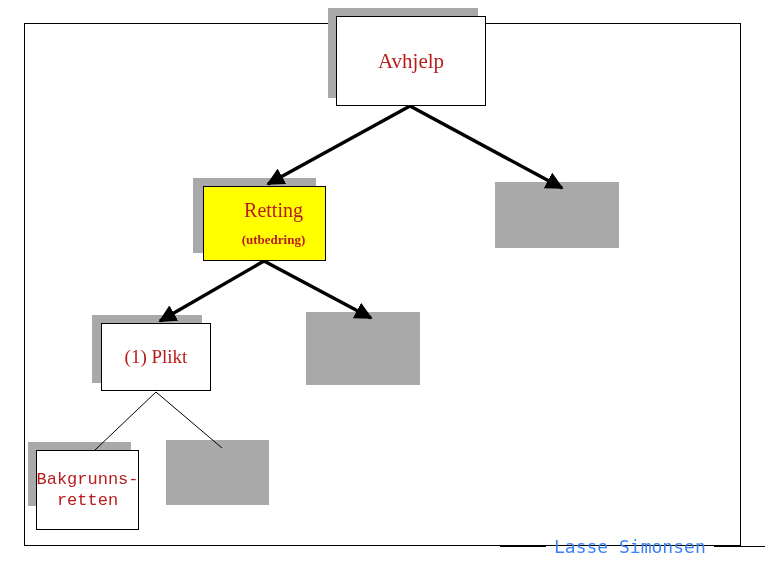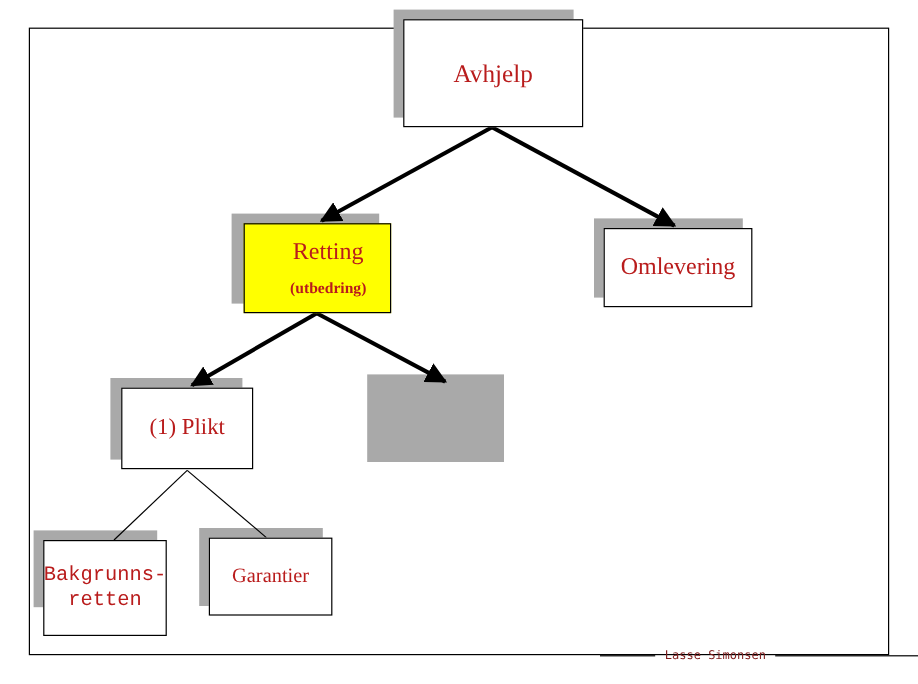--- a/index.html
+++ b/index.html
@@ -118,22 +118,22 @@
     align-items: center;
   }
   .footer .rule {
     flex: 1 1 auto;
     height: 1px;
     background: #000000;
   }
   .footer .rule-left  { max-width: 46px; }
   .footer .sig {
     font-family: "DejaVu Sans Mono", monospace;
-    font-size: 10px;
-    color: #7f1d1d;
+    font-size: 18px;
+    color: #3b82f6;
     padding: 0 8px;
     white-space: nowrap;
   }
 </style>
 </head>
 <body>
 
 <div id="canvas">
 
   <div class="frame"></div>
@@ -168,37 +168,31 @@
 
   <div class="node" id="node-avhjelp">
     <span class="lbl-main">Avhjelp</span>
   </div>
 
   <div class="node yellow" id="node-retting">
     <span class="lbl-main">Retting</span>
     <span class="lbl-sub">(utbedring)</span>
   </div>
 
-  <div class="node" id="node-omlevering">
-    <span class="lbl-main">Omlevering</span>
-  </div>
 
   <div class="node" id="node-plikt">
     <span class="lbl-main">(1) Plikt</span>
   </div>
 
 
   <div class="node" id="node-bakgrunnsretten">
     <span class="lbl-main lbl-two-line">Bakgrunns-</span>
     <span class="lbl-main lbl-two-line">retten</span>
   </div>
 
-  <div class="node" id="node-garantier">
-    <span class="lbl-main">Garantier</span>
-  </div>
 
   <div class="footer">
     <div class="rule rule-left"></div>
     <div class="sig">Lasse Simonsen</div>
     <div class="rule rule-right"></div>
   </div>
 
 </div>
 
 </body></html>

